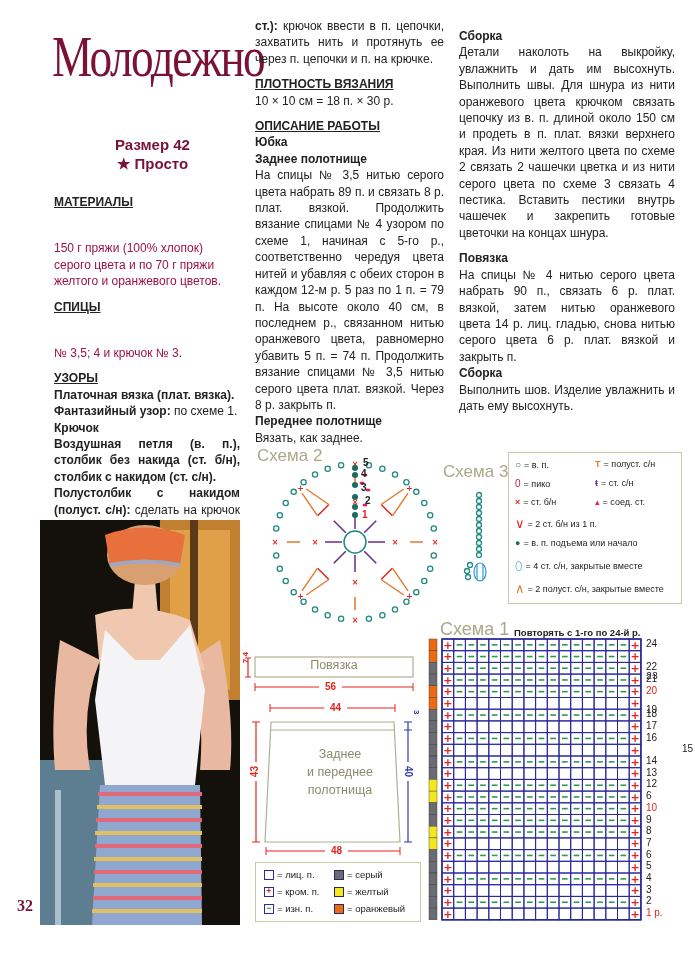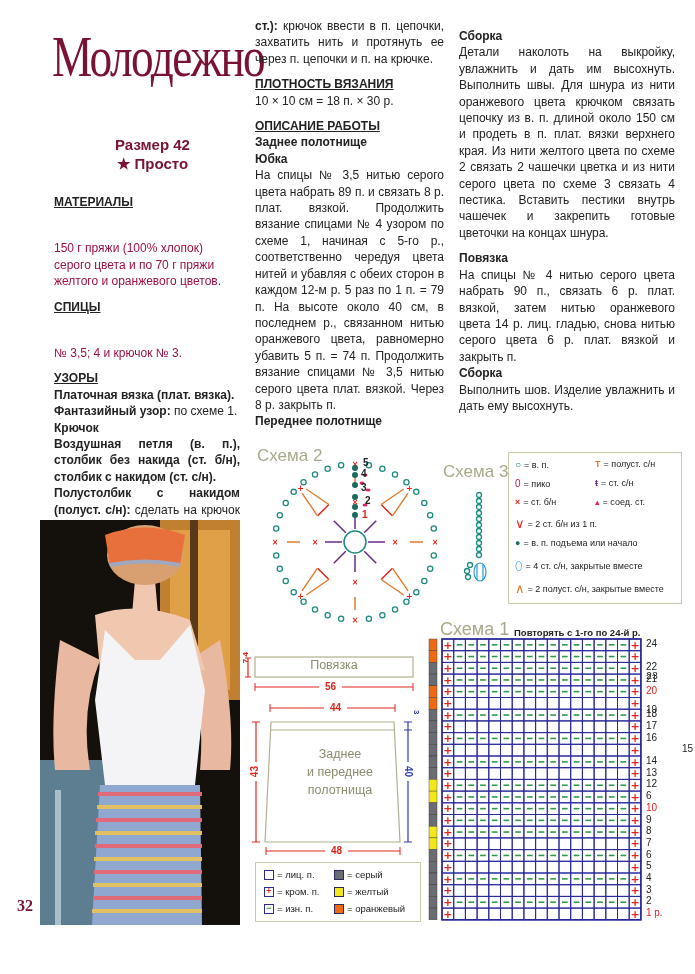--- a/index.html
+++ b/index.html
@@ -53,24 +53,25 @@
   <p class="b">Соединительный столбик (соед.</p>
 </div>
 
 <div class="abs txt col2 just">
   <p><span class="b">ст.):</span><span> крючок ввести в п. цепочки, захватить нить и протянуть ее через п. цепочки и п. на крючке.</span></p>
   <div class="gap"></div>
   <p class="h-sec">ПЛОТНОСТЬ ВЯЗАНИЯ</p>
   <p>10 × 10 см = 18 п. × 30 р.</p>
   <div class="gap"></div>
   <p class="h-sec">ОПИСАНИЕ РАБОТЫ</p>
+  <p class="b">Юбка</p>
   <p class="b">Заднее полотнище</p>
-  <p class="b">Юбка</p>
   <p>На спицы № 3,5 нитью серого цвета набрать 89 п. и связать 8 р. плат. вязкой. Продолжить вязание спицами № 4 узором по схеме 1, начиная с 5-го р., соответственно чередуя цвета нитей и убавляя с обеих сторон в каждом 12-м р. 5 раз по 1 п. = 79 п. На высоте около 40 см, в последнем р., связанном нитью оранжевого цвета, равномерно убавить 5 п. = 74 п. Продолжить вязание спицами № 3,5 нитью серого цвета плат. вязкой. Через 8 р. закрыть п.</p>
   <p class="b">Переднее полотнище</p>
+  <p>Вязать, как заднее.</p>
 </div>
 
 <div class="abs txt col3 just">
   <p class="b">Сборка</p>
   <p>Детали наколоть на выкройку, увлажнить и дать им высохнуть. Выполнить швы. Для шнура из нити оранжевого цвета крючком связать цепочку из в. п. длиной около 150 см и продеть в п. плат. вязки верхнего края. Из нити желтого цвета по схеме 2 связать 2 чашечки цветка и из нити серого цвета по схеме 3 связать 4 пестика. Вставить пестики внутрь чашечек и закрепить готовые цветочки на концах шнура.</p>
   <div class="gap"></div>
   <p class="b">Повязка</p>
   <p>На спицы № 4 нитью серого цвета набрать 90 п., связать 6 р. плат. вязкой, затем нитью оранжевого цвета 14 р. лиц. гладью, снова нитью серого цвета 6 р. плат. вязкой и закрыть п.</p>
   <p class="b">Сборка</p>
   <p>Выполнить шов. Изделие увлажнить и дать ему высохнуть.</p>

